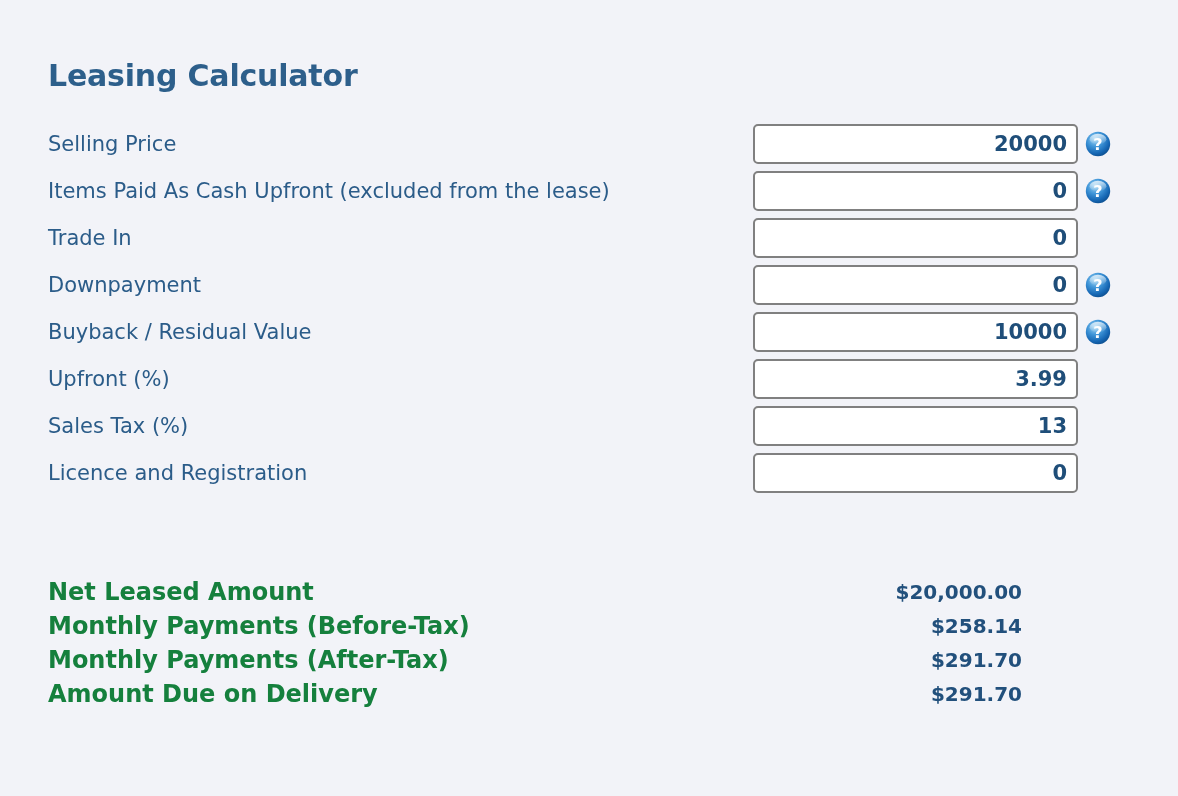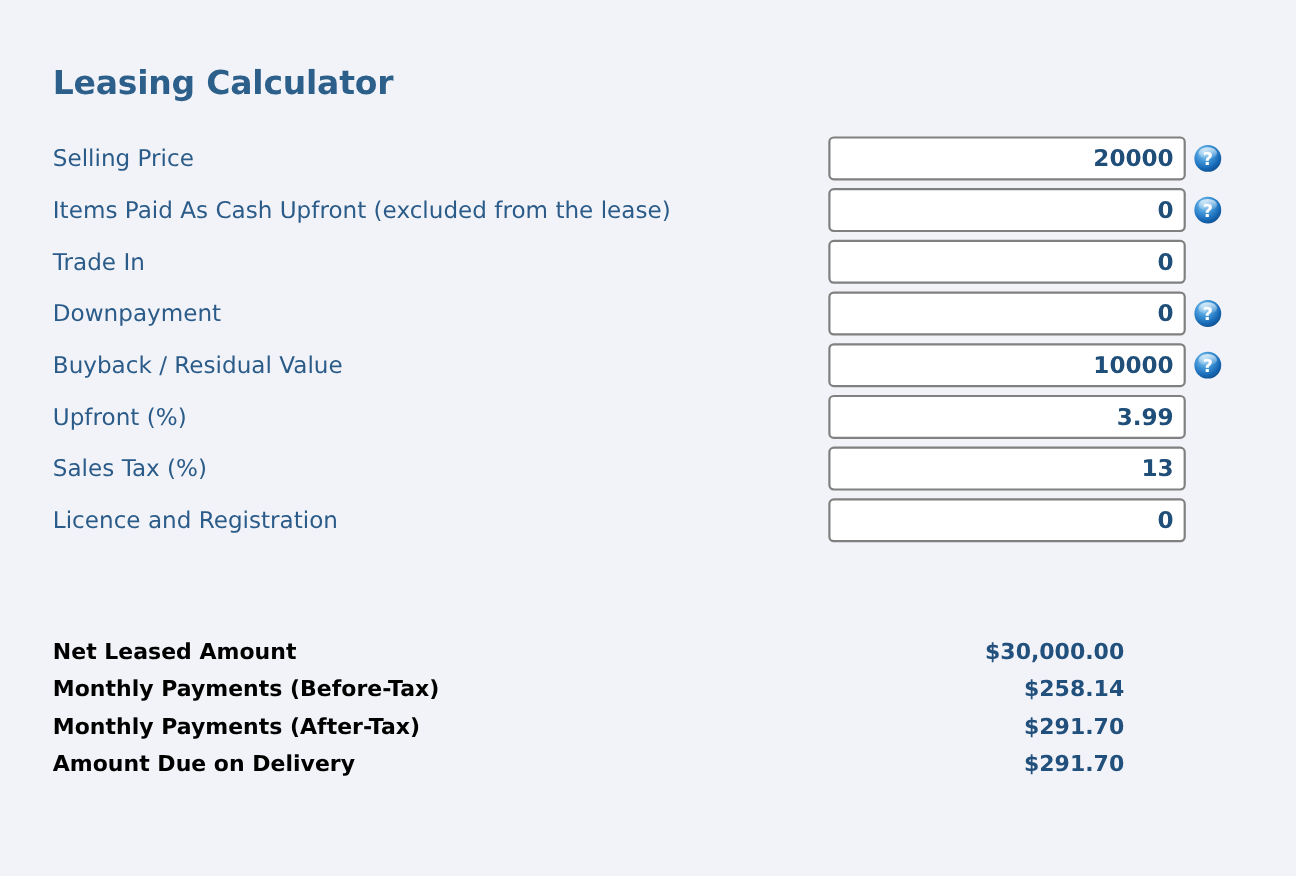--- a/index.html
+++ b/index.html
@@ -94,23 +94,23 @@
   .result-row {
     position: relative;
     height: 34px;
   }
   .result-label {
     position: absolute;
     left: 48px;
     top: 0;
     height: 34px;
     line-height: 34px;
-    font-size: 20px;
-    font-weight: bold;
-    color: #000000;
+    font-size: 24px;
+    font-weight: bold;
+    color: #15803d;
     white-space: nowrap;
   }
   .result-value {
     position: absolute;
     left: 700px;
     width: 322px;
     top: 0;
     height: 34px;
     line-height: 34px;
     text-align: right;
@@ -242,21 +242,21 @@
         <div class="row-label">Licence and Registration</div>
         <div class="field-wrap">
           <input type="text" class="field" value="0" style="">
         </div>
       </div>
     </div>
 
   <div class="results">
       <div class="result-row">
         <div class="result-label">Net Leased Amount</div>
-        <div class="result-value">$30,000.00</div>
+        <div class="result-value">$20,000.00</div>
       </div>
       <div class="result-row">
         <div class="result-label">Monthly Payments (Before-Tax)</div>
         <div class="result-value">$258.14</div>
       </div>
       <div class="result-row">
         <div class="result-label">Monthly Payments (After-Tax)</div>
         <div class="result-value">$291.70</div>
       </div>
       <div class="result-row">

